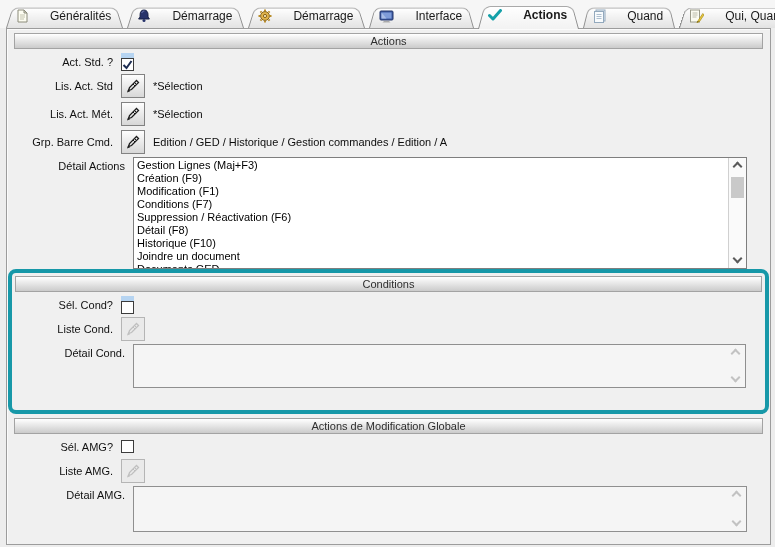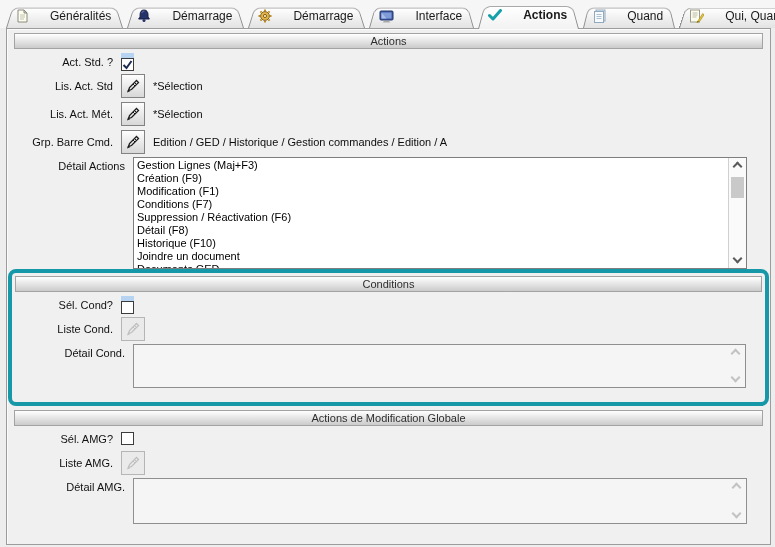--- a/index.html
+++ b/index.html
@@ -88,21 +88,21 @@
     border:1px solid #8f8f8f; position:relative;
   }
   .ta-cond { height:44px; }
   .ta-amg { height:46px; }
   .ta-up { position:absolute; top:5px; right:6px; }
   .ta-down { position:absolute; bottom:6px; right:6px; }
 
   
   .hl-box {
     margin:0 1px; border:4px solid var(--hl,#1798a8); border-radius:8px;
-    padding:0 0 14px 0; background:#f0f0f0;
+    padding:0 0 22px 0; background:#f0f0f0;
   }
   .hl-box .hdr { margin:3px 3px 3px 3px; }
   .hl-box .row { padding-left:1px; }
   .hl-box .listbox, .hl-box .textarea { margin-right:7px; }
 </style>
 </head>
 <body>
 
 <div class="tabbar">
 

